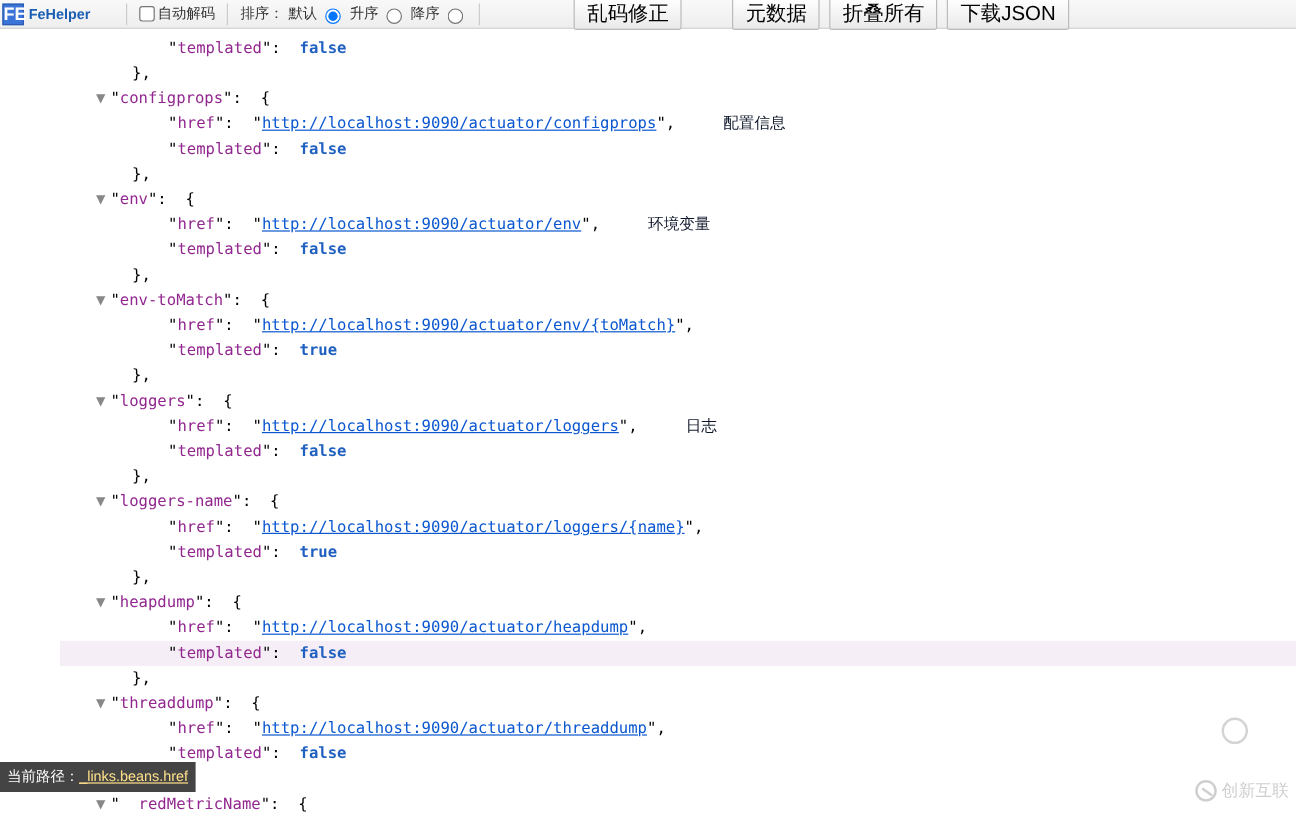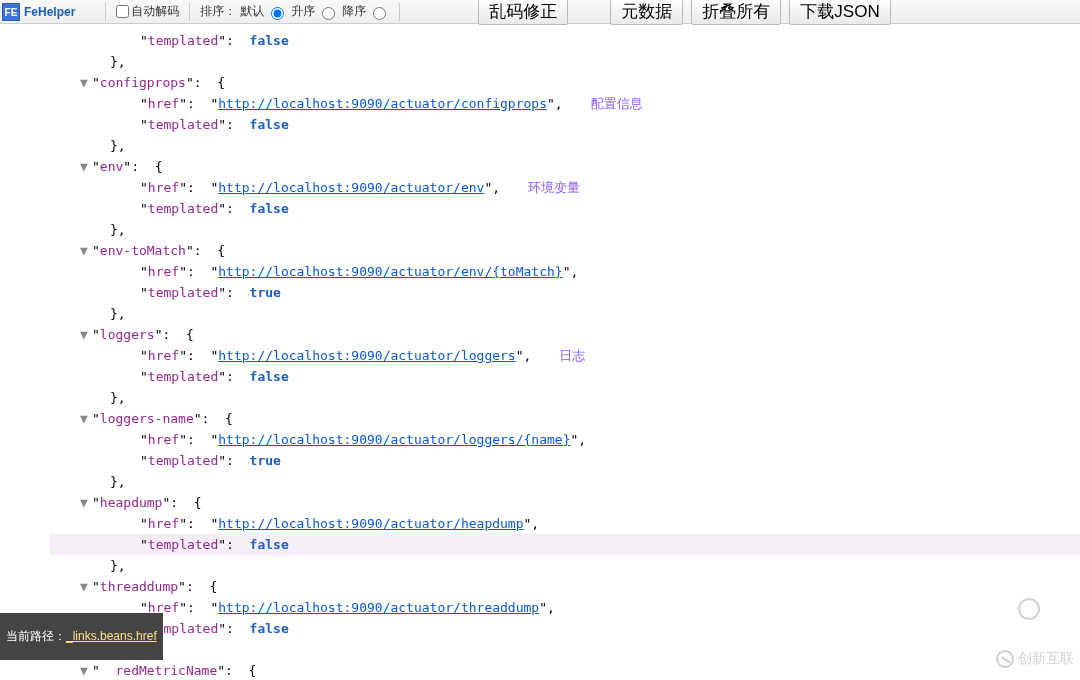--- a/index.html
+++ b/index.html
@@ -22,21 +22,21 @@
     border-bottom: 1px solid #ccc;
     padding: 0 2px;
     gap: 4px;
     font-size: 12px;
   }
   .logo-badge {
     width: 18px; height: 18px;
     background: #3b74d8;
     color: #fff;
     font-weight: bold;
-    font-size: 10px;
+    font-size: 15px;
     text-align: center;
     line-height: 18px;
     border: 1px solid #2a5bb0;
   }
   .app-name { color: #1a5fb4; font-weight: bold; margin-right: 20px; }
   .vdiv { width:1px; height:18px; background:#ccc; margin:0 6px; }
   .chk { display:inline-flex; gap:2px; }
   .chk input { margin:0; }
   .radio-group { display:inline-flex; gap:4px; }
   .radio-group label { display:inline-flex; align-items:center; gap:2px; }
@@ -66,29 +66,29 @@
     display:inline-block;
     width:12px;
     cursor:pointer;
     user-select:none;
   }
   .key { color:#92278f; }
   .q { color:#000; }
   .punct { color:#000; }
   .link { color:#0b57d0; text-decoration: underline; cursor:pointer; }
   .bool { color:#2060c0; font-weight:bold; }
-  .annot { color:#8b5cf6; margin-left:28px; }
+  .annot { color:#0f172a; margin-left:40px; }
   .hl { background:#f5eef6; display:block; }
 
   .statusbar {
     position:absolute;
     left:0; bottom:20px;
     background:#444; color:#fff;
     font-size:12px;
-    padding:15px 6px;
+    padding:4px 6px;
   }
   .statusbar a { color:#ffe08a; text-decoration:underline; }
 
   .watermark1 {
     position:absolute; right:40px; bottom:60px;
     color:rgba(80,80,80,0.25);
     font-style:italic;
     font-size:22px;
     display:flex; align-items:center; gap:6px;
   }

